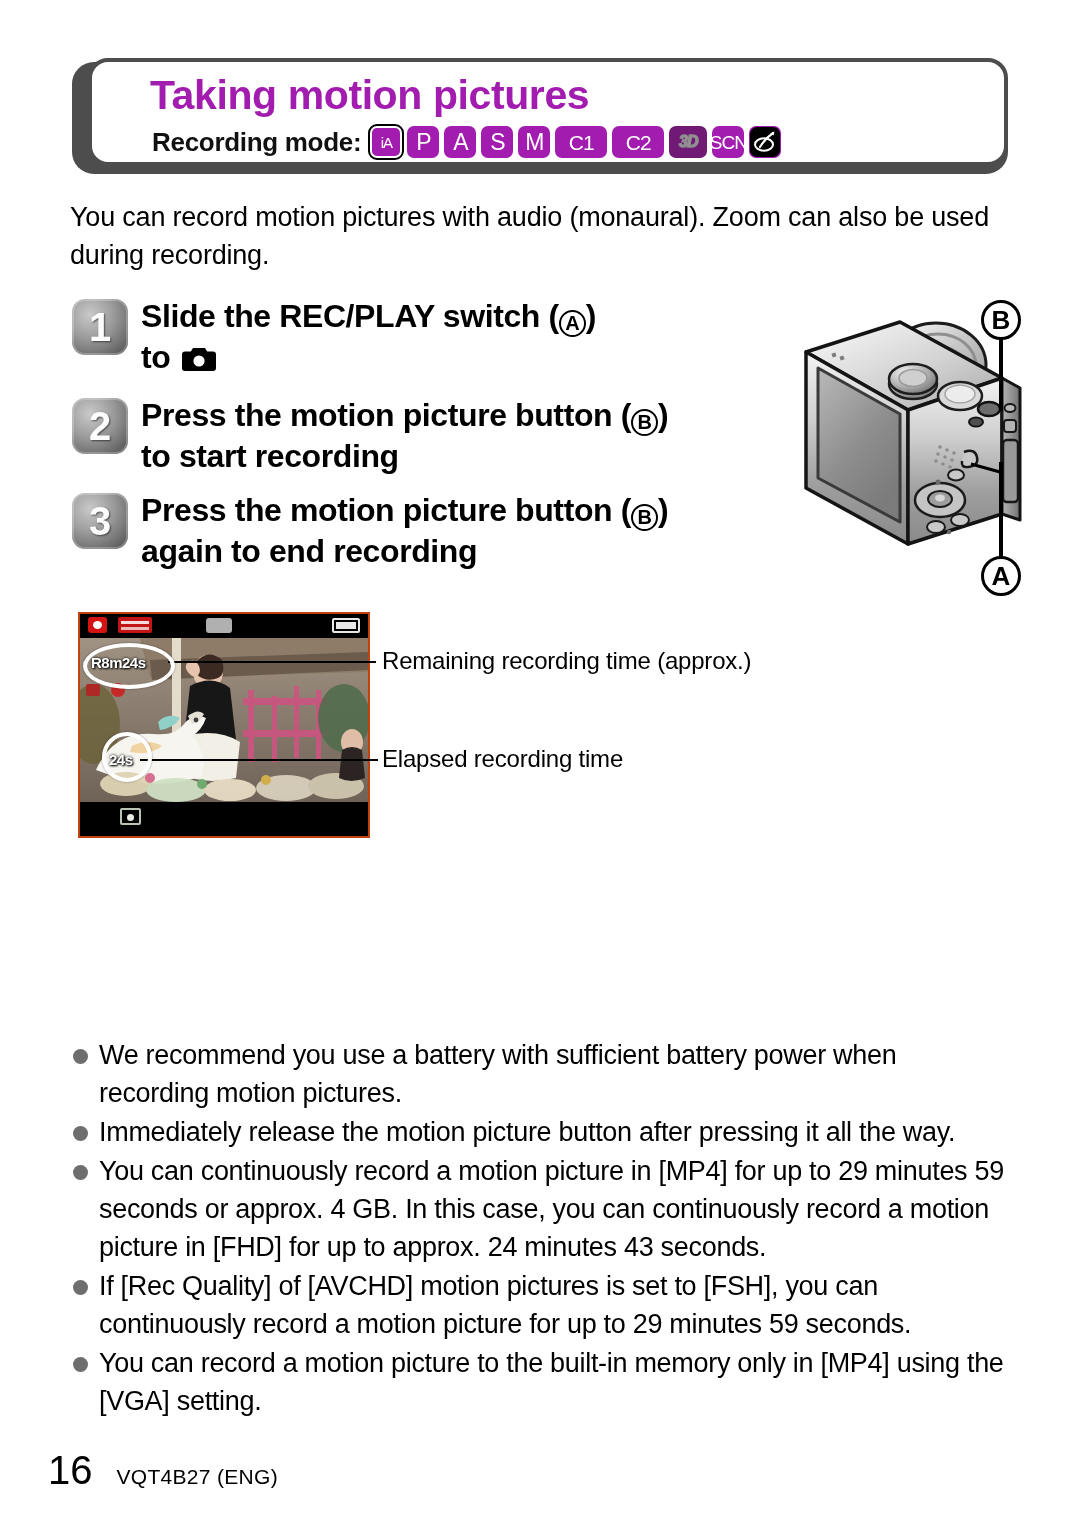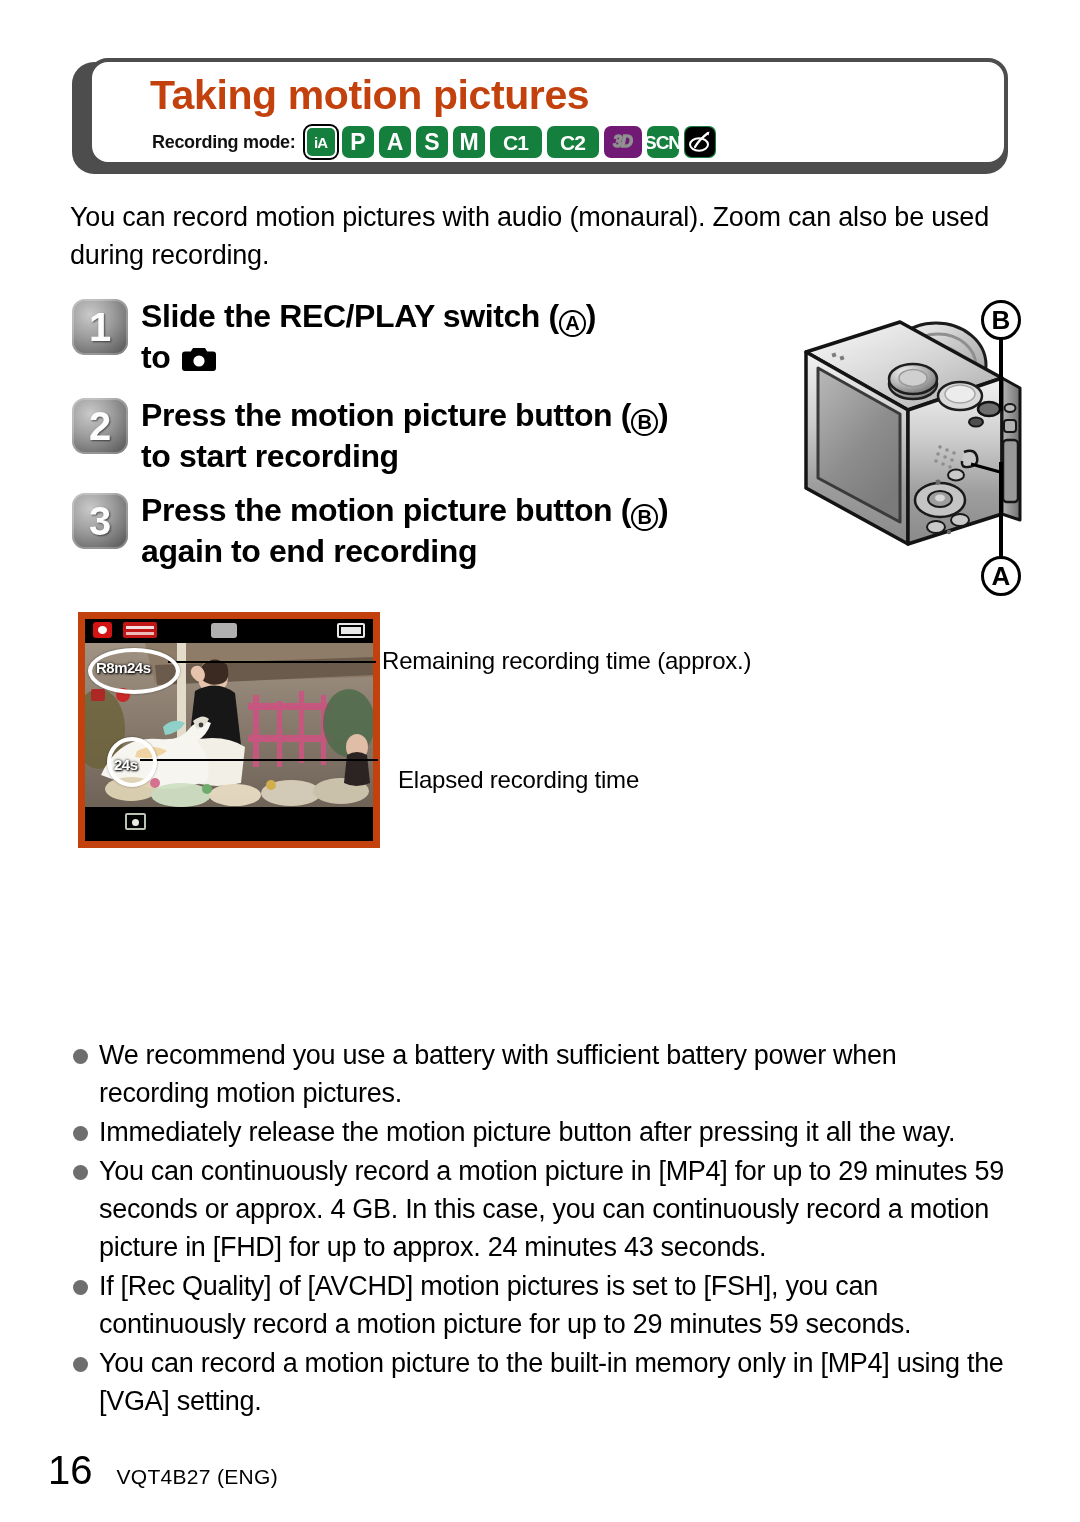--- a/index.html
+++ b/index.html
@@ -43,51 +43,51 @@
     border: 4px solid #4d4d4d;
     border-radius: 20px;
     box-sizing: border-box;
   }
   #page-title {
     position: absolute;
     left: 58px;
     top: 10px;
     font-size: 41px;
     font-weight: bold;
-    color: #c2410c;
+    color: #a21caf;
     letter-spacing: -0.4px;
     white-space: nowrap;
   }
   #recording-mode-row {
     position: absolute;
     left: 60px;
     top: 62px;
     display: flex;
     align-items: center;
     height: 36px;
   }
   #recording-mode-label {
-    font-size: 18px;
+    font-size: 26px;
     font-weight: bold;
     color: #111;
     letter-spacing: -0.3px;
     margin-right: 9px;
     white-space: nowrap;
   }
   .mode-icon {
     display: inline-flex;
     align-items: center;
     justify-content: center;
     width: 32px;
     height: 32px;
-    background: #15803d;
+    background: #a21caf;
     color: #fff;
     border-radius: 7px;
     font-size: 23px;
-    font-weight: bold;
+    font-weight: normal;
     margin-right: 5px;
     line-height: 1;
     letter-spacing: -1px;
     box-sizing: border-box;
   }
   .mode-icon.ia {
     font-size: 15px;
     border: 2px solid #fff;
     outline: 2px solid #000;
   }
@@ -223,21 +223,21 @@
   #callout-a-line { left: 211px; top: 170px; width: 4px; height: 96px; }
 
   
   #lcd-panel {
     position: absolute;
     left: 78px;
     top: 612px;
     width: 288px;
     height: 222px;
     background: #1d4ed8;
-    border: 7px solid #c2410c;
+    border: 2px solid #c2410c;
     overflow: hidden;
   }
   #lcd-scene {
     position: absolute;
     left: 0;
     top: 24px;
     width: 288px;
     height: 164px;
     overflow: hidden;
     background: #7e6e60;
@@ -345,21 +345,21 @@
   #leader-elapsed  { left: 140px; top: 759px; width: 238px; }
 
   .annotation {
     position: absolute;
     font-size: 24px;
     color: #000;
     letter-spacing: -0.2px;
     white-space: nowrap;
   }
   #annotation-remaining { left: 382px; top: 647px; }
-  #annotation-elapsed  { left: 382px; top: 766px; margin-left: 16px; }
+  #annotation-elapsed  { left: 382px; top: 745px; }
 
   
   #notes {
     position: absolute;
     left: 72px;
     top: 1036px;
     width: 940px;
   }
   .note-item {
     position: relative;

